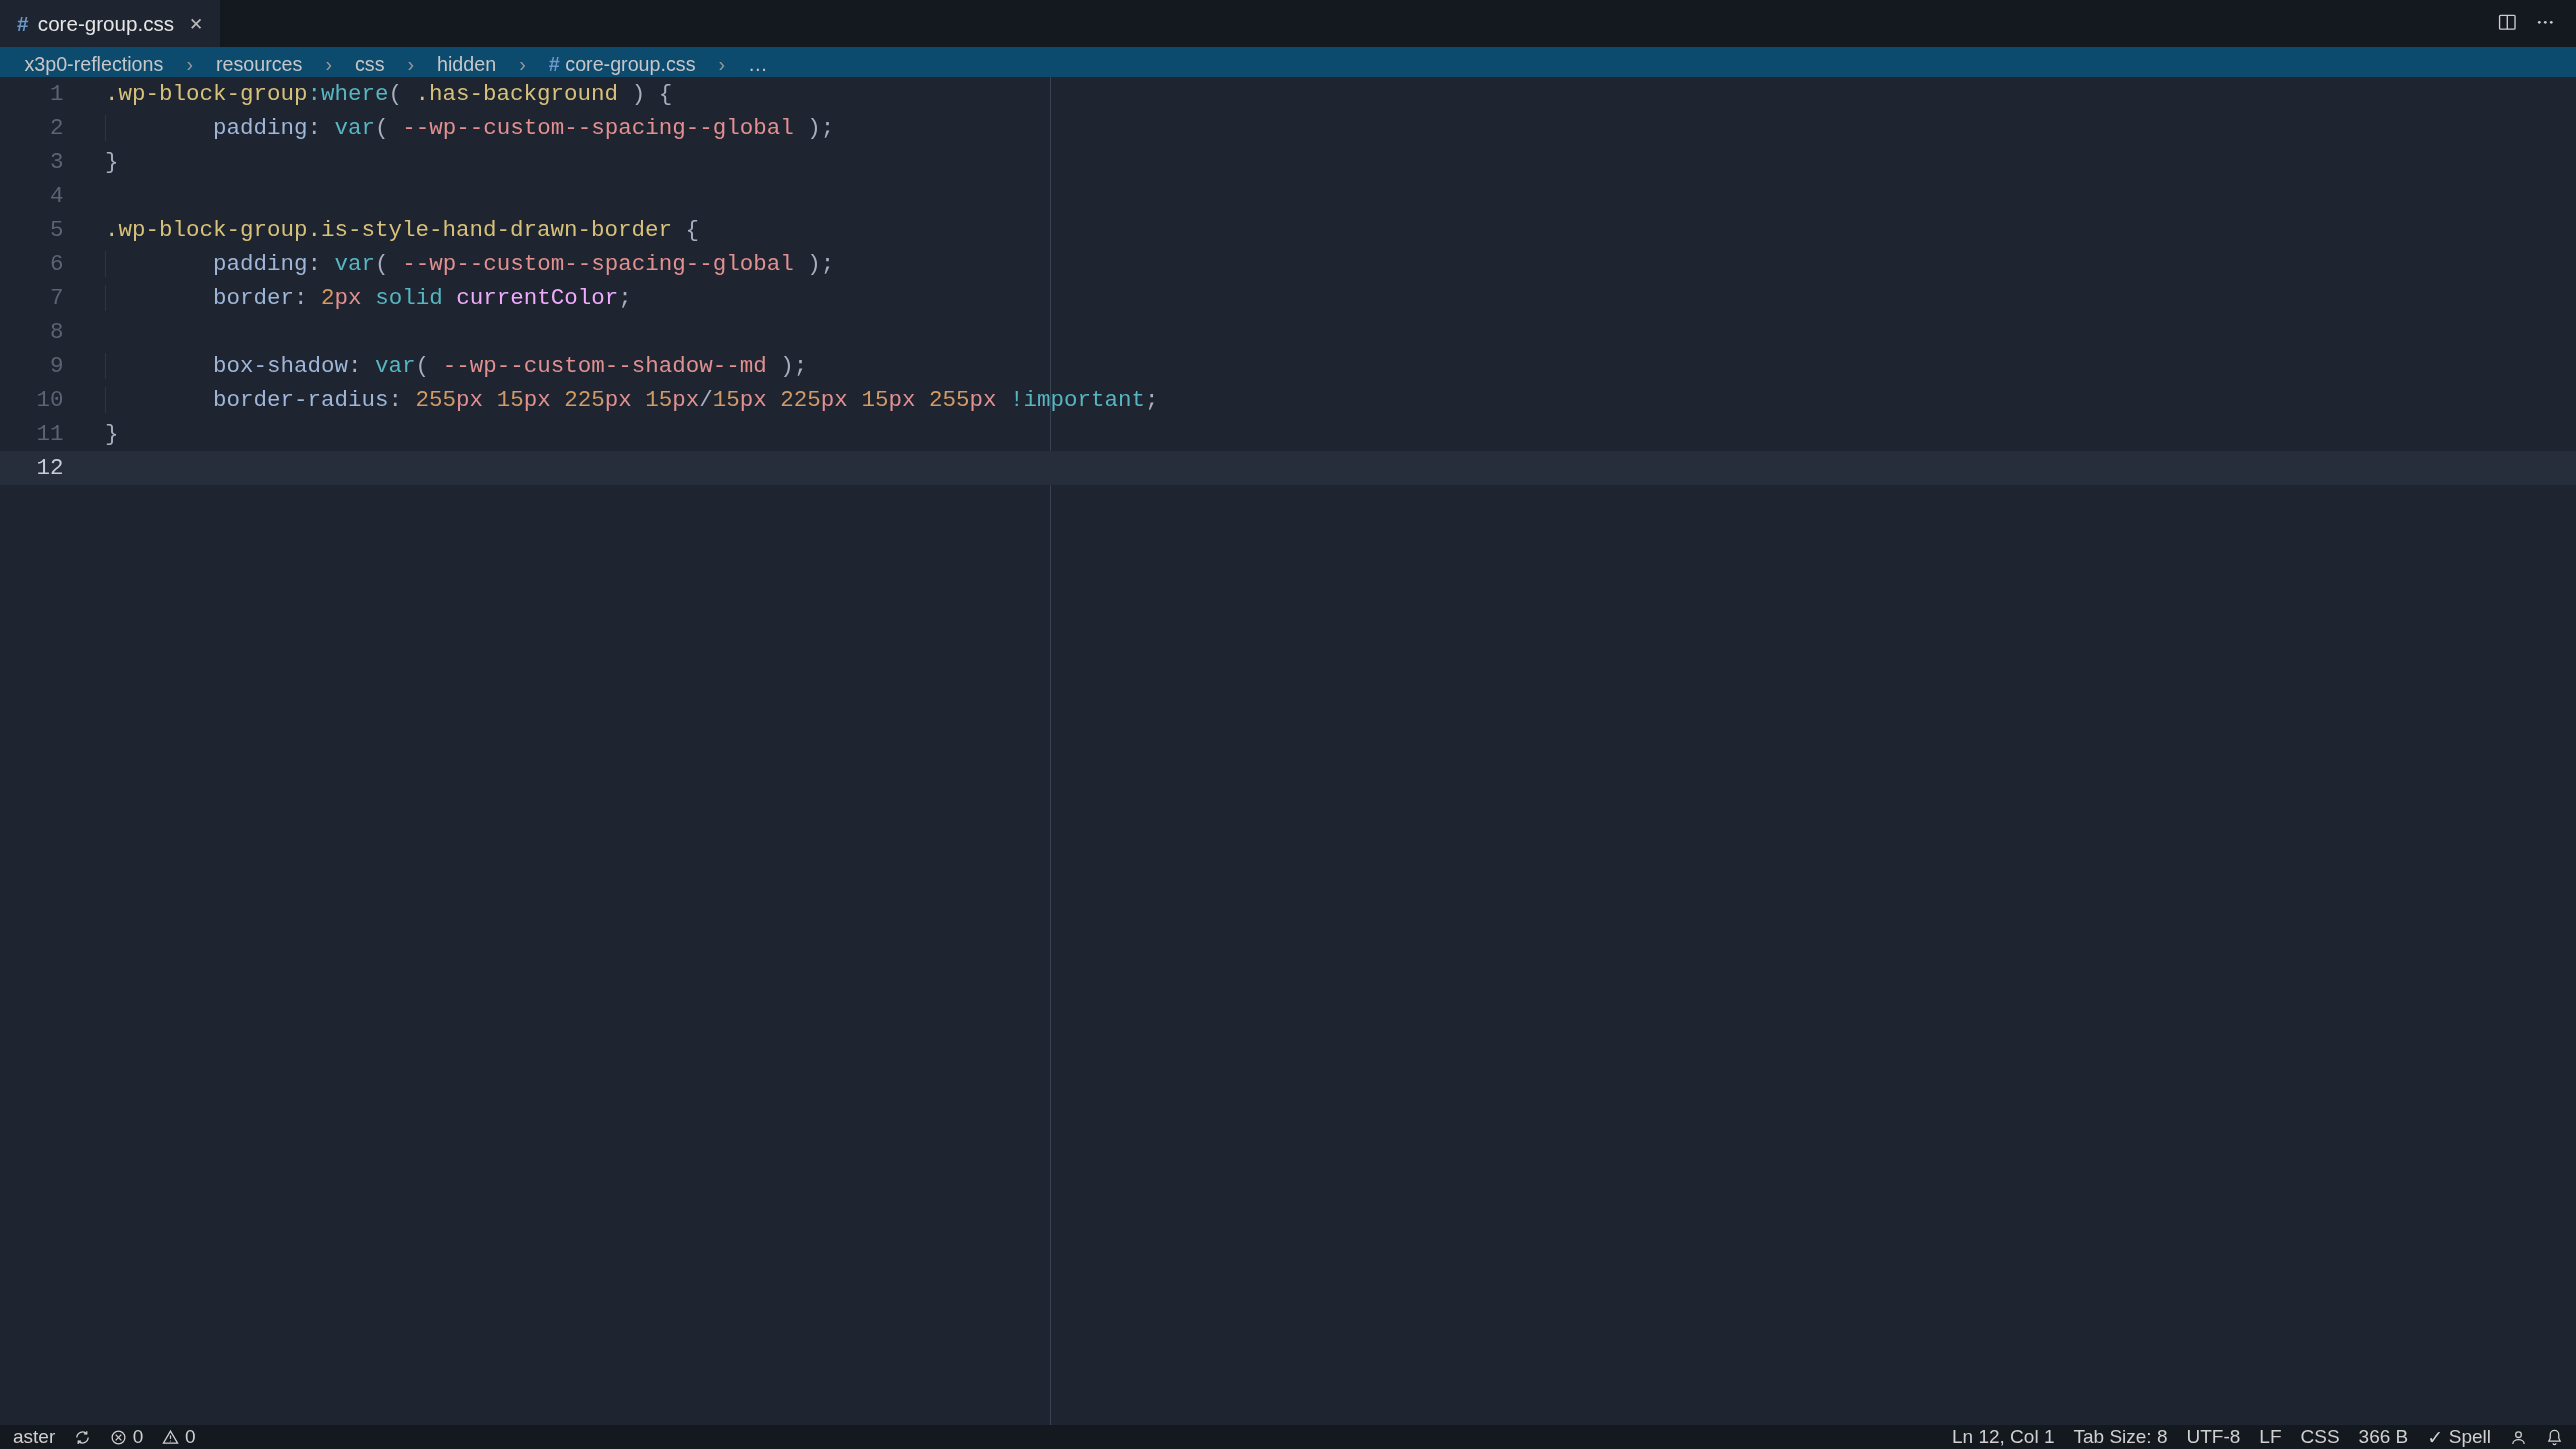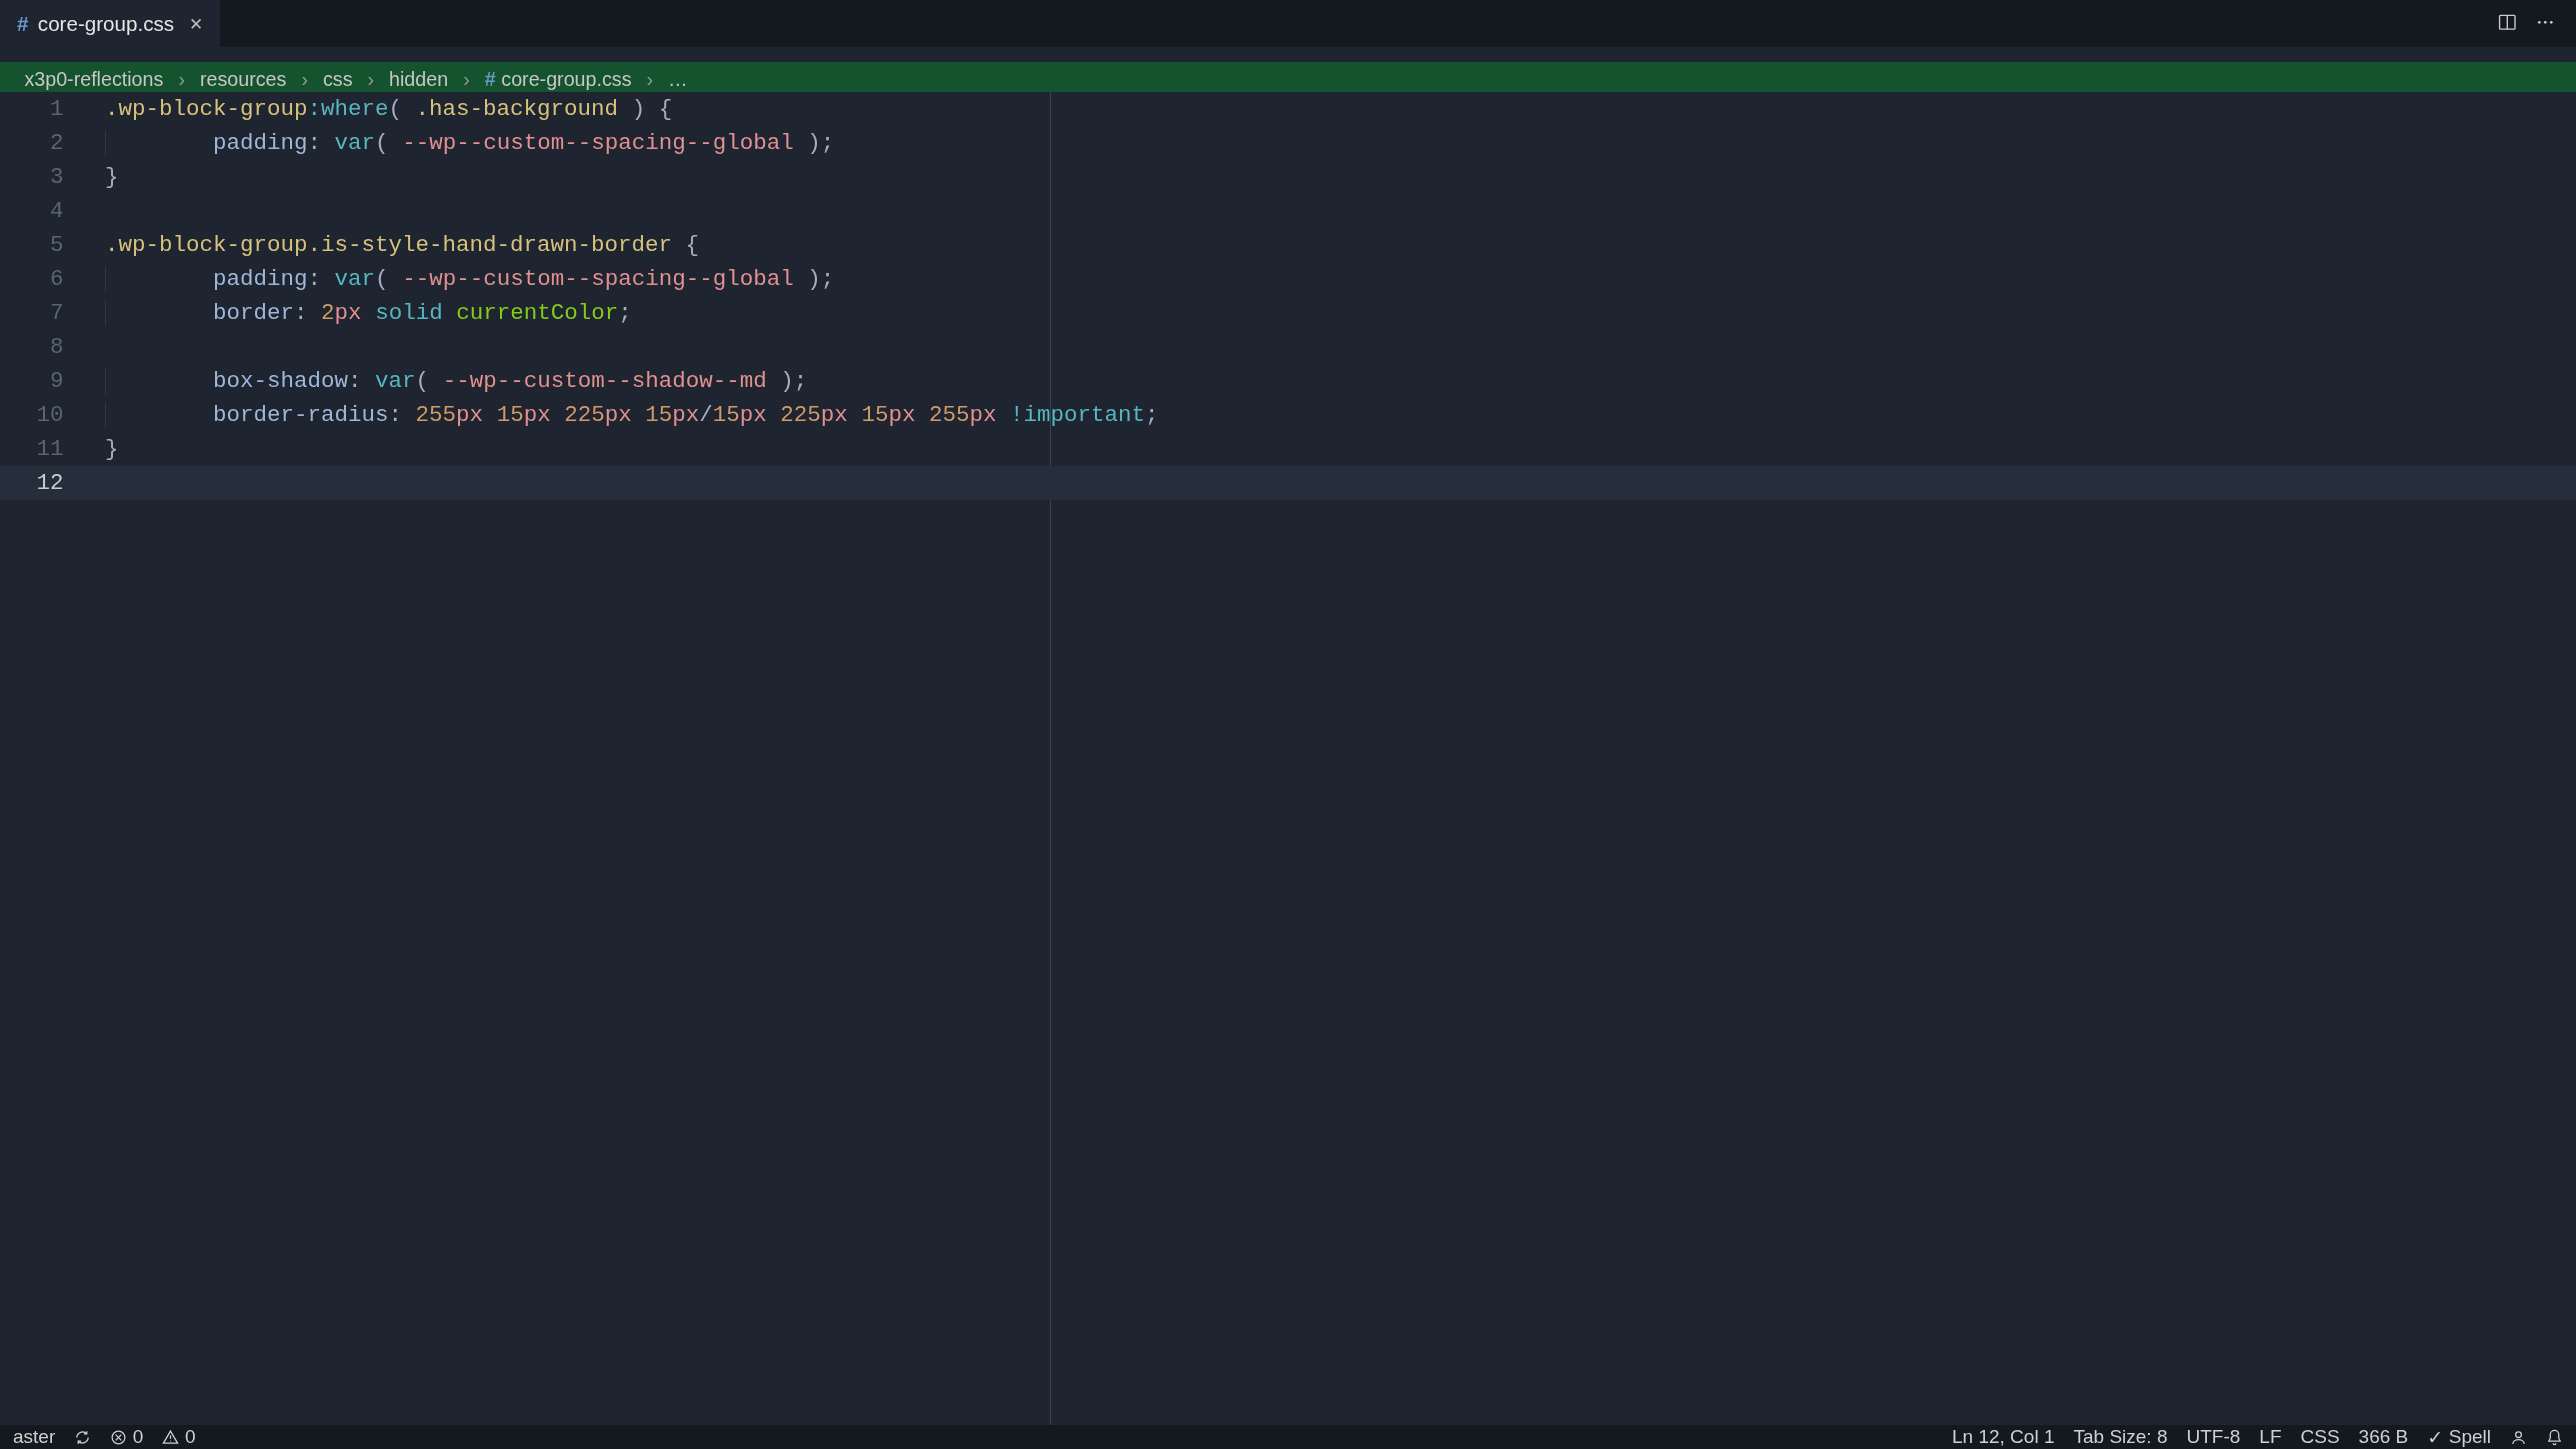--- a/index.html
+++ b/index.html
@@ -44,26 +44,25 @@
     gap: 17px;
     padding: 0 20.6px;
     color: #cccccc;
   }
   .tab-actions .icon { cursor: pointer; }
   .tab-actions svg { width: 20.6px; height: 20.6px; stroke: #cccccc; fill: none; stroke-width: 1.6; }
   
   .breadcrumbs {
     display: flex;
     align-items: center;
-    gap: 15px;
+    gap: 23px;
     padding: 5.6px 24.4px 1.9px 24.4px;
     font-size: 19.7px;
     color: #c7c7c7;
-    background: #14532d;
-    margin-top: 15px;
+    background: #0c4a6e;
   }
   .breadcrumbs .sep { color: #9a9a9a; }
   .breadcrumbs .crumb { cursor: pointer; }
   .breadcrumbs .file-icon { color: #6b98c9; font-weight: bold; margin-right: 5.6px; }
   
   .editor {
     flex: 1;
     position: relative;
     overflow: hidden;
     font-family: "SF Mono", Menlo, Consolas, "Liberation Mono", monospace;
@@ -101,21 +100,21 @@
   
   .c-sel   { color: #d8c27a; }   
   .c-pseudo{ color: #56b6c2; }   
   .c-prop  { color: #9fb7d9; }   
   .c-punc  { color: #a6b0c0; }   
   .c-func  { color: #56b6c2; }   
   .c-var   { color: #e39090; }   
   .c-num   { color: #d19a66; }   
   .c-unit  { color: #e39090; }   
   .c-kw    { color: #56b6c2; }   
-  .c-val   { color: #84cc16; font-family: Liberation Mono, monospace; }   
+  .c-val   { color: #f0abfc; font-family: Liberation Mono, monospace; }   
   .c-imp   { color: #56b6c2; }   
   
   .status-bar {
     height: 24px;
     background: #14181f;
     display: flex;
     align-items: center;
     justify-content: space-between;
     font-size: 19px;
     color: #d0d0d0;

